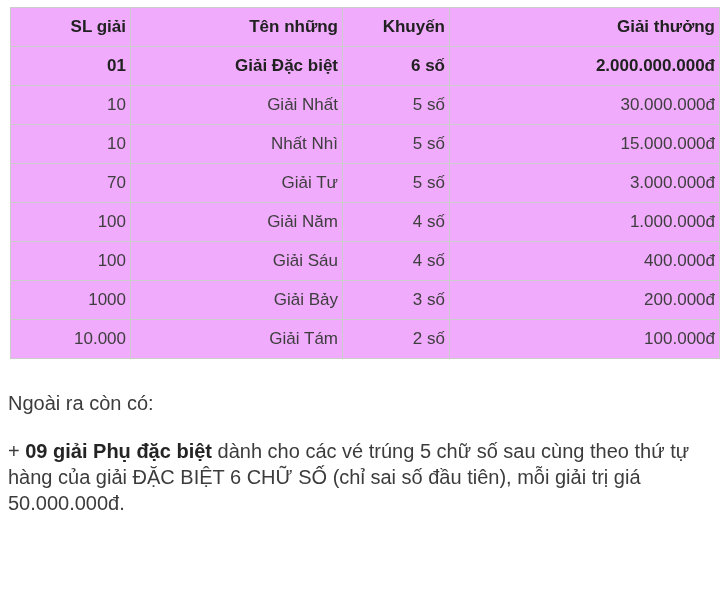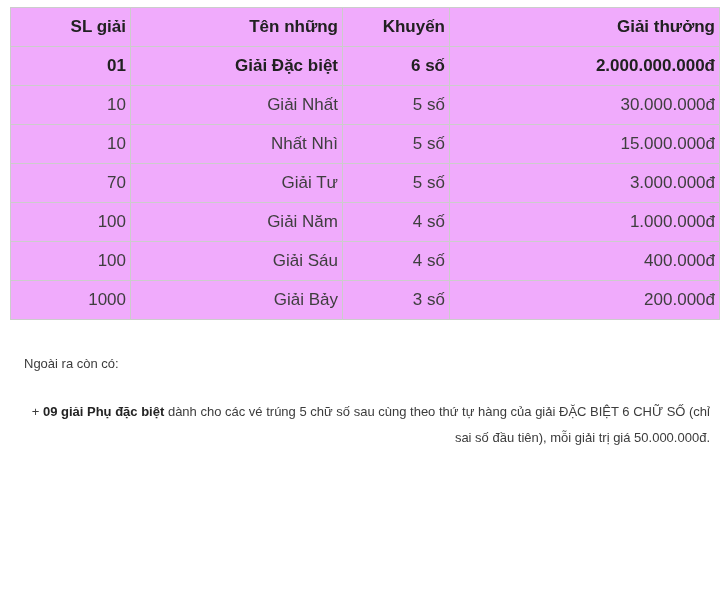--- a/index.html
+++ b/index.html
@@ -44,31 +44,30 @@
   table.prize-table td {
     font-weight: 400;
     color: #3e3e3e;
     padding-left: 20px;
   }
   table.prize-table tr.emphasis td {
     font-weight: 700;
     color: #212121;
   }
   .notes {
-    margin: 31px 10px 0 24px;
-    font-size: 13px;
+    margin: 31px 10px 0 8px;
+    font-size: 20px;
     line-height: 26px;
     color: #3c3c3c;
   }
   .note-intro {
     margin: 0;
   }
   .note-item {
     margin: 22px 0 0 0;
-    text-align: right;
   }
   .note-bold {
     font-weight: 700;
     color: #242424;
   }
 </style>
 </head>
 <body>
 
 <div class="table-wrap">
@@ -123,20 +122,26 @@
     <td>Giải Sáu</td>
     <td>4 số</td>
     <td>400.000đ</td>
   </tr>
         <tr>
     <td>1000</td>
     <td>Giải Bảy</td>
     <td>3 số</td>
     <td>200.000đ</td>
   </tr>
+        <tr>
+    <td>10.000</td>
+    <td>Giải Tám</td>
+    <td>2 số</td>
+    <td>100.000đ</td>
+  </tr>
       </tbody>
   </table>
 </div>
 
 <div class="notes">
   <p class="note-intro">Ngoài ra còn có:</p>
   <div>
       <p class="note-item">
     <span>+ </span><span class="note-bold">09 giải Phụ đặc biệt</span><span> dành cho các vé trúng 5 chữ số sau cùng theo thứ tự hàng của giải ĐẶC BIỆT 6 CHỮ SỐ (chỉ sai số đầu tiên), mỗi giải trị giá 50.000.000đ.</span>
   </p>

